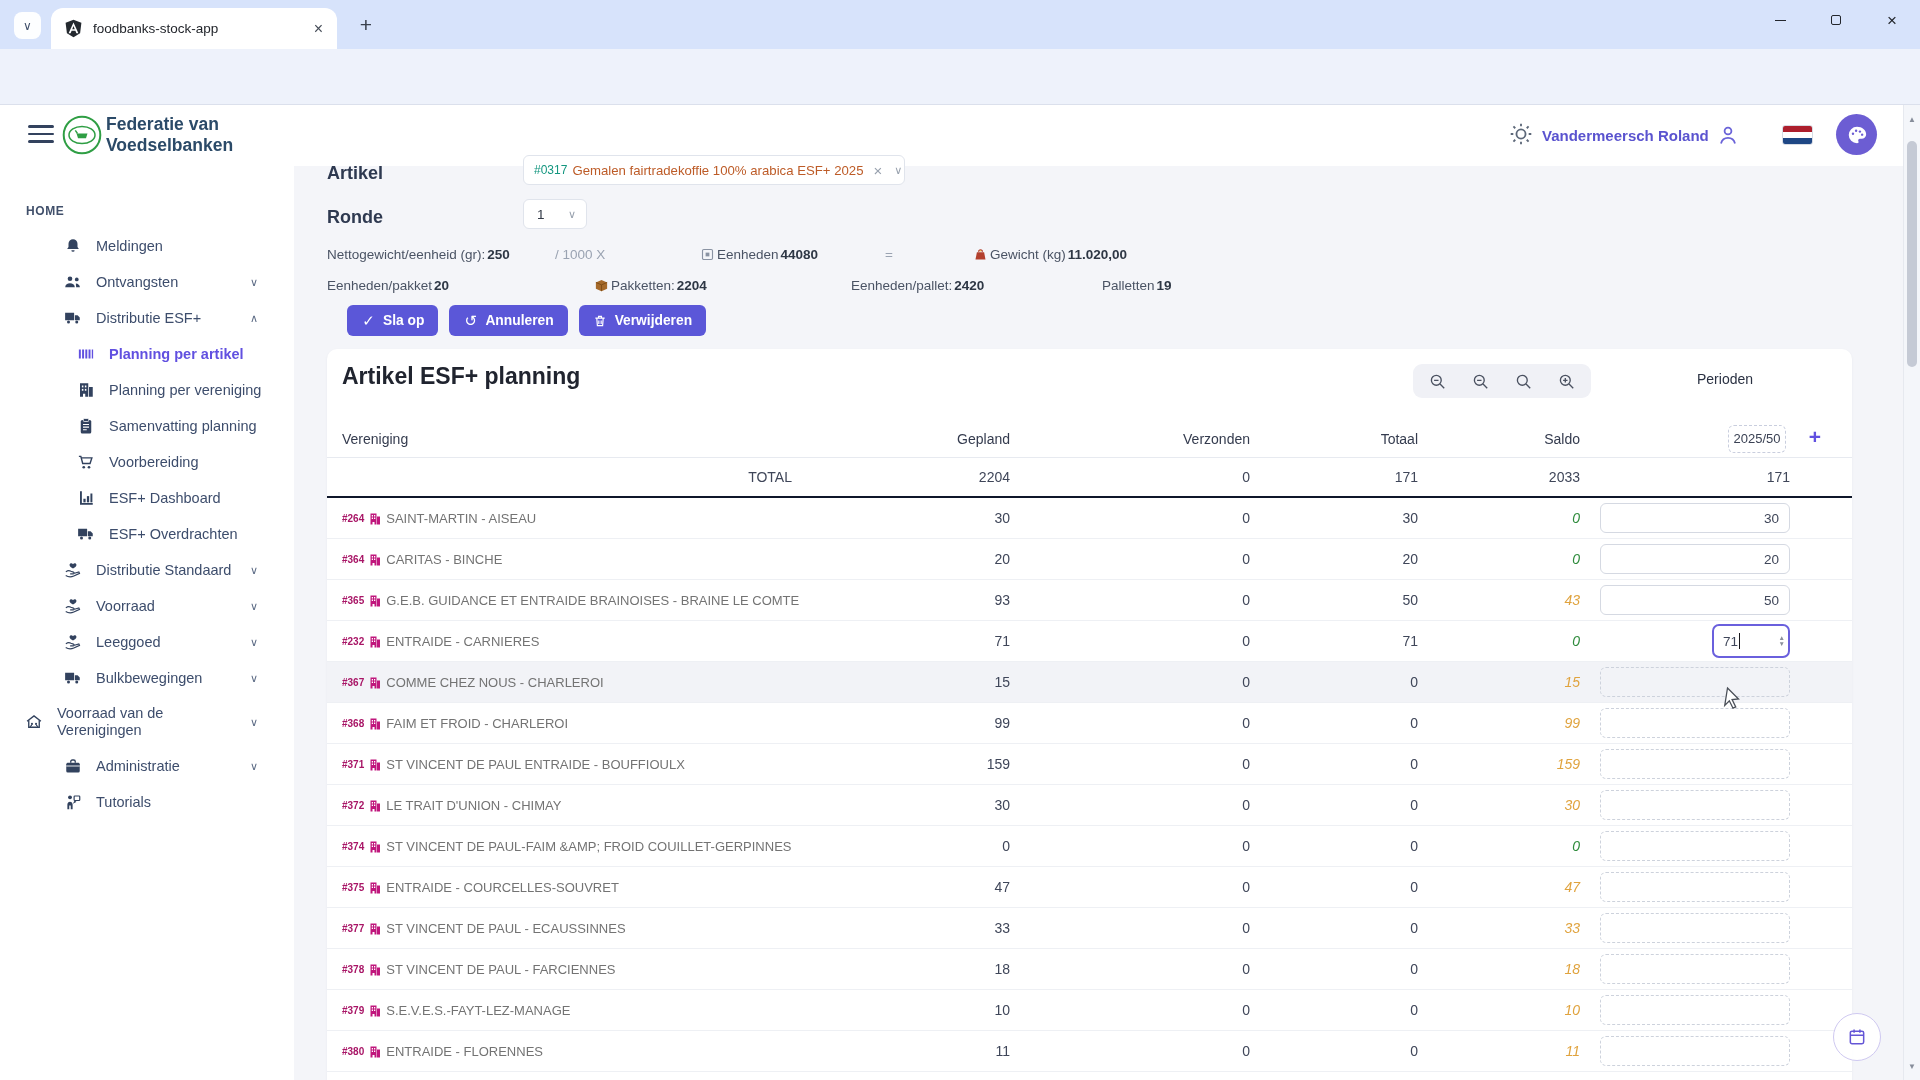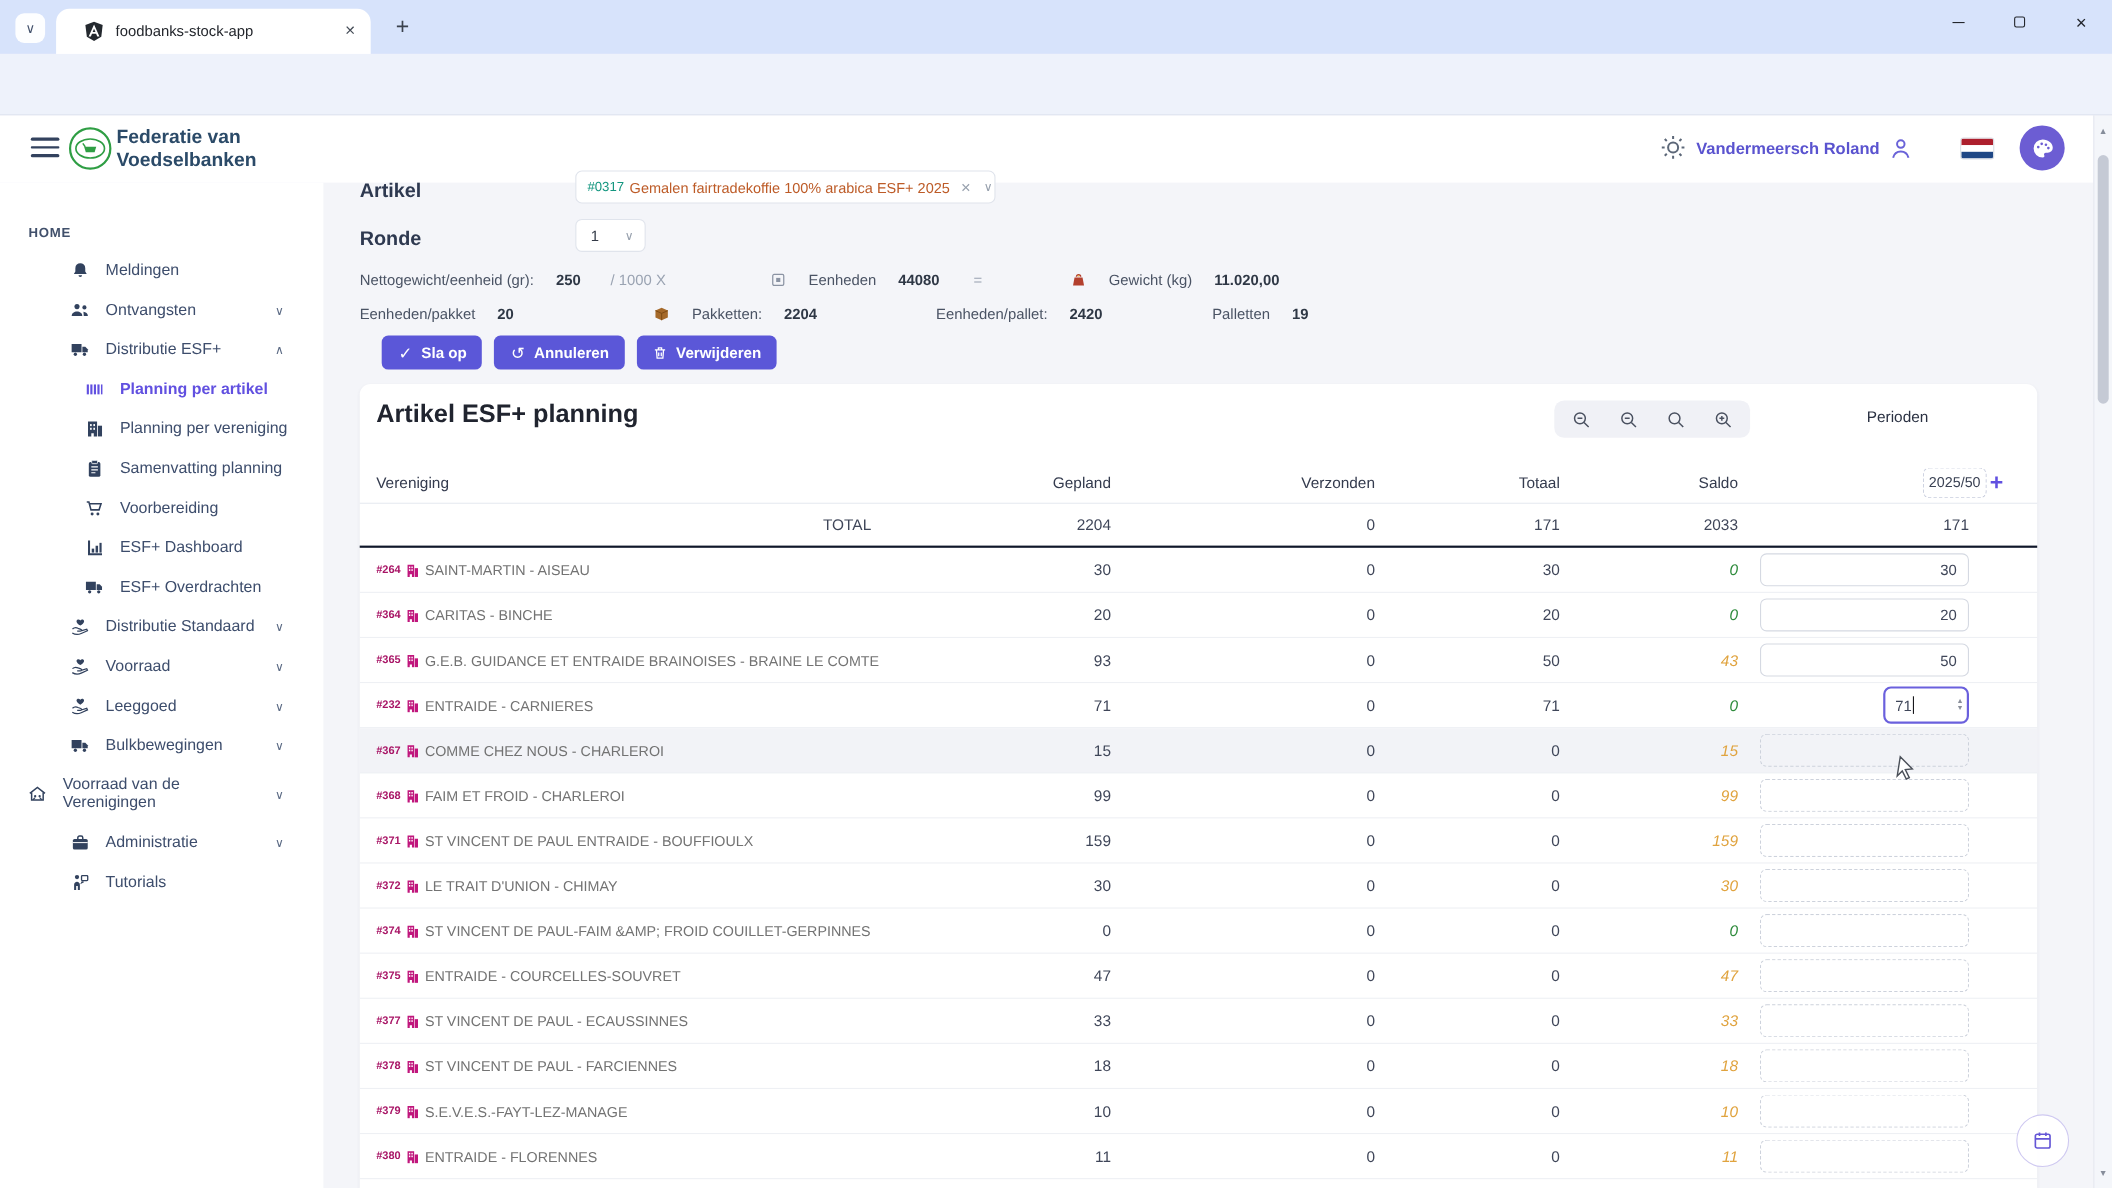--- a/index.html
+++ b/index.html
@@ -2,21 +2,21 @@
 <html><head>
 <meta charset="utf-8">
 <style>
   * { box-sizing: border-box; margin:0; padding:0; }
   html,body { width:1920px; height:1080px; overflow:hidden; }
   body { font-family:"Liberation Sans", sans-serif; background:#f4f5f9; position:relative; }
 
   
   .tabstrip { position:absolute; top:0; left:0; width:1920px; height:49px; background:#d7e3fb; }
   .tab-search { position:absolute; left:14px; top:12px; width:27px; height:27px; border-radius:8px; background:#fdfeff; color:#41506b; display:flex; align-items:center; justify-content:center; font-size:12px; }
-  .tab { position:absolute; left:51px; top:8px; width:286px; height:41px; background:#fff; border-radius:12px 12px 0 0; display:flex; align-items:center; padding:0 10px 0 24px; }
+  .tab { position:absolute; left:51px; top:8px; width:286px; height:41px; background:#fff; border-radius:12px 12px 0 0; display:flex; align-items:center; padding:0 10px 0 12px; }
   .tab .favicon { width:21px; height:21px; flex:0 0 auto; }
   .tab-title { font-size:13.5px; color:#23262c; margin-left:9px; flex:1; white-space:nowrap; overflow:hidden; }
   .tab-close { color:#454c57; font-size:16px; padding:0 4px; cursor:default; }
   .newtab { position:absolute; left:352px; top:11px; font-size:21px; color:#3a414d; width:28px; height:28px; display:flex; align-items:center; justify-content:center; }
   .wincontrols { position:absolute; right:0; top:0; height:40px; display:flex; align-items:center; }
   .winbtn { width:56px; height:40px; display:flex; align-items:center; justify-content:center; color:#23262c; }
   .win-min { width:11px; height:1px; border-bottom:1.4px solid #23262c; }
   .win-max { width:10px; height:10px; border:1.4px solid #23262c; border-radius:2px; }
   .win-close { font-size:17px; line-height:1; }
 
@@ -62,42 +62,42 @@
 
   
   .flabel { position:absolute; font-size:18px; font-weight:bold; color:#2e3950; }
   .artikel-control { position:absolute; left:523px; top:155px; width:382px; height:30px; background:#fff; border:1px solid #e0e4ec; border-radius:6px; display:flex; align-items:center; padding:0 10px; }
   .tag-code { font-size:12px; color:#13967f; margin-right:5px; white-space:nowrap; }
   .tag-name { font-size:13.2px; color:#bd5b27; white-space:nowrap; }
   .tag-x { color:#97a0ad; font-size:15px; margin-left:10px; }
   .ctl-chev { color:#97a0ad; font-size:11px; margin-left:12px; }
   .ronde-select { position:absolute; left:523px; top:199px; width:64px; height:30px; background:#fff; border:1px solid #e0e4ec; border-radius:6px; display:flex; align-items:center; padding:0 10px 0 13px; font-size:13.5px; color:#333a47; }
   .ronde-select .ctl-chev { margin-left:auto; }
-  .stat { position:absolute; font-size:13.5px; color:#4a5364; white-space:nowrap; display:flex; align-items:center; gap:20px; }
+  .stat { position:absolute; font-size:13.5px; color:#4a5364; white-space:nowrap; display:flex; align-items:center; gap:2px; }
   .stat b { color:#2e3745; font-weight:bold; }
   .stat.gray { color:#9aa3b2; }
   .stat .sicon { width:15px; height:15px; display:flex; }
 
   .actions { position:absolute; left:347px; top:305px; display:flex; gap:11px; }
   .btn { height:31px; background:#5b57d8; color:#fff; border-radius:6px; font-size:13.8px; font-weight:bold; display:flex; align-items:center; gap:7px; padding:0 14px; }
   .btn .bic { display:flex; width:15px; height:15px; align-items:center; justify-content:center; font-weight:normal; font-size:15px; }
 
   
   .card { position:absolute; left:327px; top:349px; width:1525px; height:731px; background:#fff; border-radius:10px 10px 0 0; box-shadow:0 1px 3px rgba(30,40,70,.05); }
   .card-title { position:absolute; left:15px; top:14px; font-size:23px; font-weight:bold; color:#20242f; }
   .zoomgroup { position:absolute; left:1086px; top:15px; height:34px; background:#f0f1f6; border-radius:9px; display:flex; align-items:center; gap:24px; padding:0 15px; color:#4a5160; }
   .zoomgroup .zic { width:19px; height:19px; display:flex; }
   .perioden { position:absolute; left:1370px; top:22px; font-size:14px; color:#2a3142; }
 
   .prow { display:grid; grid-template-columns:500px 168px 240px 168px 162px 250px; align-items:center; padding-left:15px; }
   .prow .c { font-size:14px; color:#3f4659; text-align:right; white-space:nowrap; }
   .prow .c1 { text-align:left; }
   .thead { position:absolute; left:0; top:71px; width:1525px; height:38px; border-bottom:1px solid #e7eaf0; }
   .thead .c { color:#343b4e; }
-  .pergroup { display:flex; align-items:center; justify-content:flex-end; gap:0; padding-right:6px; }
+  .pergroup { display:flex; align-items:flex-start; justify-content:flex-end; gap:20px; padding-right:6px; }
   .period-box { width:58px; height:28px; border:1px dashed #c9cede; border-radius:6px; display:flex; align-items:center; justify-content:center; font-size:13px; color:#3b4254; background:#fff; }
   .plus { color:#6150e0; font-size:21px; font-weight:bold; width:18px; text-align:center; }
 
   .trow-total { position:absolute; left:0; top:109px; width:1525px; height:40px; border-bottom:2px solid #0f172a; }
   .trow-total .c1 { text-align:right; padding-right:50px; }
   .trow-total .cper { text-align:right; padding-right:40px; }
 
   .tbody { position:absolute; left:0; top:149px; width:1525px; }
   .drow { height:41px; border-bottom:1px solid #eef0f4; }
   .drow.hover-row { background:#f2f3f7; }

